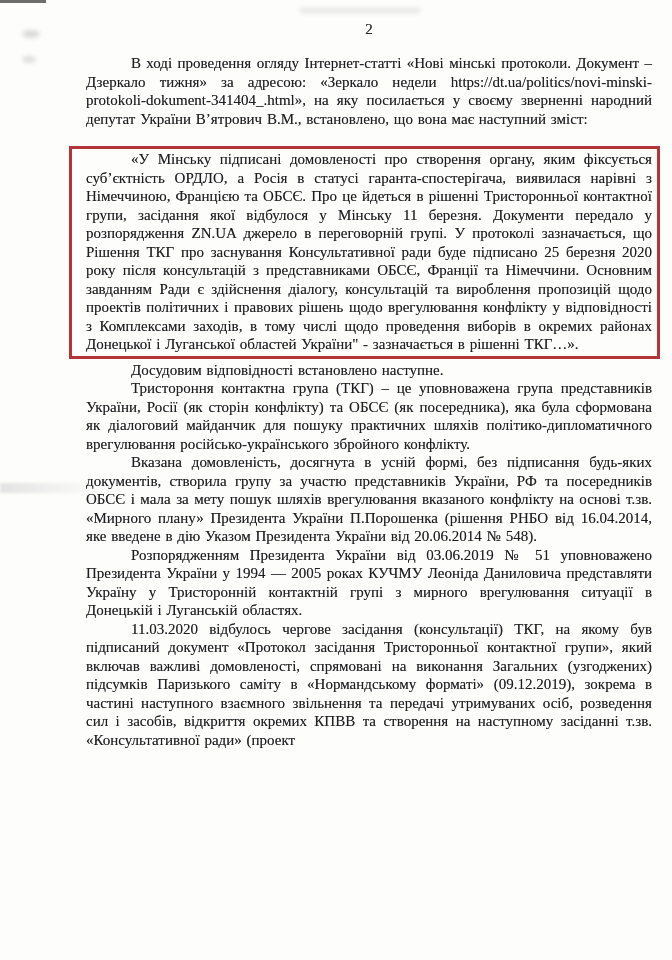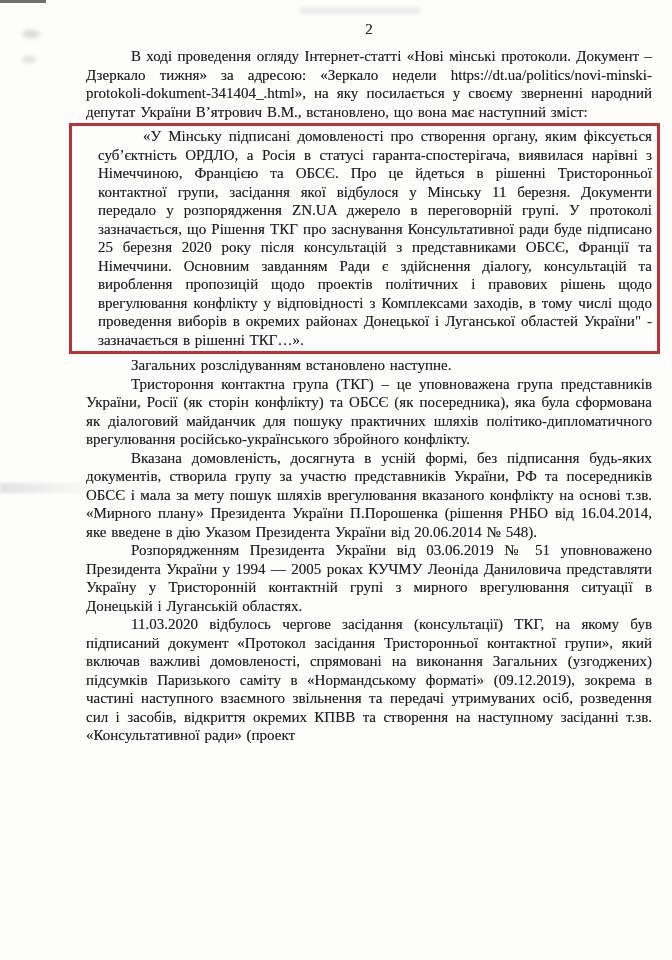--- a/index.html
+++ b/index.html
@@ -10,29 +10,29 @@
     overflow:hidden;
     font-family:"Liberation Serif","DejaVu Serif",serif;
     color:#1f1f23;
     text-shadow:0 0 0.5px rgba(25,25,30,0.5);
   }
   .page-number {
     position:absolute; top:21px; left:86px; width:566px;
     text-align:center; font-size:15px; color:#2a2a2e;
   }
   .content {
-    position:absolute; top:47px; left:86px; width:566px;
+    position:absolute; top:54px; left:86px; width:566px;
     font-size:15px; line-height:18.5px;
     text-align:justify;
   }
   .para { margin:0; text-indent:45px; word-spacing:1px; }
   .highlight-box {
     border:3px solid #b5343a;
-    margin:2px -8px 2px -17px;
-    padding:1px 5px 2px 26px;
+    margin:18px -8px 2px -17px;
+    padding:1px 5px 2px 14px;
   }
   
   .artifact { position:absolute; pointer-events:none; }
   .af-topline  { left:0; top:0; width:46px; height:3px; background:#3d3d3d; opacity:.75; }
   .af-topsmudge{ left:300px; top:8px; width:120px; height:5px; background:#e6e6e6; filter:blur(2px); }
   .af-smudge1  { left:22px; top:30px; width:18px; height:8px; background:#dadada; border-radius:50%; filter:blur(2px); }
   .af-smudge2  { left:22px; top:56px; width:14px; height:7px; background:#dfdfdf; border-radius:50%; filter:blur(2px); }
   .af-streak   { left:0; top:483px; width:100px; height:10px;
                  background:linear-gradient(90deg,#e2e2e2,rgba(255,255,255,0)); filter:blur(1.5px); }
 </style>
@@ -50,20 +50,20 @@
   <div class="page-number">2</div>
 
   <div class="content">
 
     <p class="para">В ході проведення огляду Інтернет-статті «Нові мінські протоколи. Документ – Дзеркало тижня» за адресою: «Зеркало недели https://dt.ua/politics/novi-minski-protokoli-dokument-341404_.html», на яку посилається у своєму зверненні народний депутат України В’ятрович В.М., встановлено, що вона має наступний зміст:</p>
 
     <div class="highlight-box" style="border-color: rgb(181, 52, 58);">
       <p class="para">«У Мінську підписані домовленості про створення органу, яким фіксується суб’єктність ОРДЛО, а Росія в статусі гаранта-спостерігача, виявилася нарівні з Німеччиною, Францією та ОБСЄ. Про це йдеться в рішенні Тристоронньої контактної групи, засідання якої відбулося у Мінську 11 березня. Документи передало у розпорядження ZN.UA джерело в переговорній групі. У протоколі зазначається, що Рішення ТКГ про заснування Консультативної ради буде підписано 25 березня 2020 року після консультацій з представниками ОБСЄ, Франції та Німеччини. Основним завданням Ради є здійснення діалогу, консультацій та вироблення пропозицій щодо проектів політичних і правових рішень щодо врегулювання конфлікту у відповідності з Комплексами заходів, в тому числі щодо проведення виборів в окремих районах Донецької і Луганської областей України" - зазначається в рішенні ТКГ…».</p>
     </div>
 
-    <p class="para">Загальних розслідуванням встановлено наступне.</p>
+    <p class="para">Досудовим відповідності встановлено наступне.</p>
     <p class="para">Тристороння контактна група (ТКГ) – це уповноважена група представників України, Росії (як сторін конфлікту) та ОБСЄ (як посередника), яка була сформована як діалоговий майданчик для пошуку практичних шляхів політико-дипломатичного врегулювання російсько-українського збройного конфлікту.</p>
     <p class="para">Вказана домовленість, досягнута в усній формі, без підписання будь-яких документів, створила групу за участю представників України, РФ та посередників ОБСЄ і мала за мету пошук шляхів врегулювання вказаного конфлікту на основі т.зв. «Мирного плану» Президента України П.Порошенка (рішення РНБО від 16.04.2014, яке введене в дію Указом Президента України від 20.06.2014 № 548).</p>
     <p class="para">Розпорядженням Президента України від 03.06.2019 № 51 уповноважено Президента України у 1994 — 2005 роках КУЧМУ Леоніда Даниловича представляти Україну у Тристоронній контактній групі з мирного врегулювання ситуації в Донецькій і Луганській областях.</p>
     <p class="para">11.03.2020 відбулось чергове засідання (консультації) ТКГ, на якому був підписаний документ «Протокол засідання Тристоронньої контактної групи», який включав важливі домовленості, спрямовані на виконання Загальних (узгоджених) підсумків Паризького саміту в «Нормандському форматі» (09.12.2019), зокрема в частині наступного взаємного звільнення та передачі утримуваних осіб, розведення сил і засобів, відкриття окремих КПВВ та створення на наступному засіданні т.зв. «Консультативної ради» (проект</p>
 
   </div>
 </div>
 
 </body></html>

